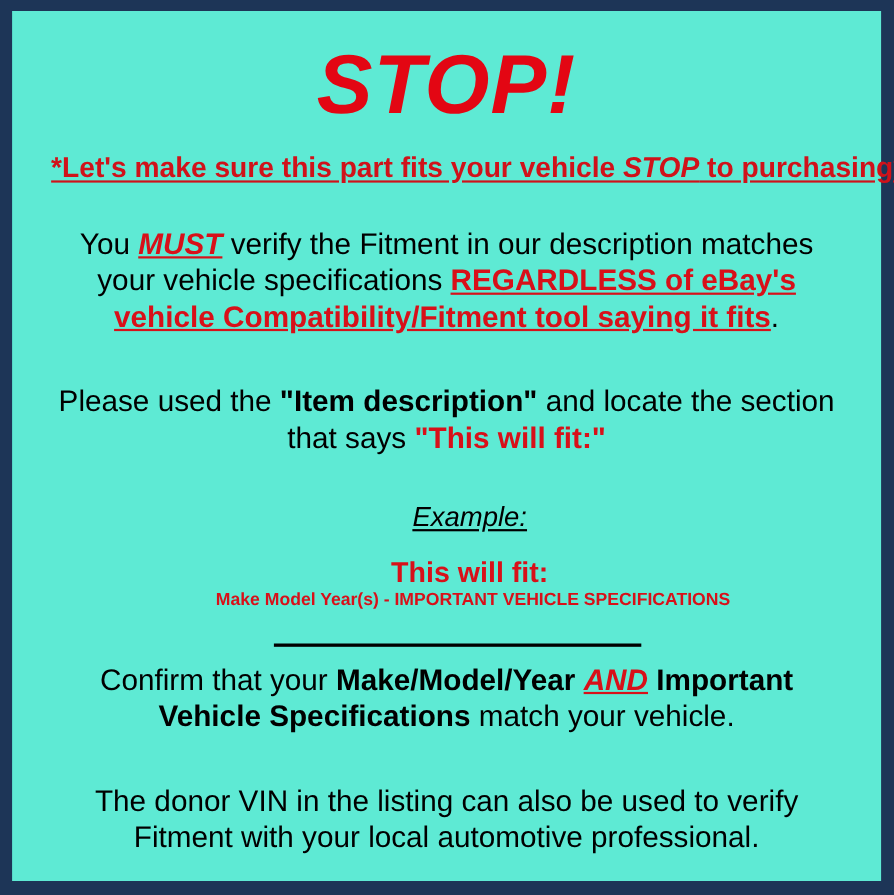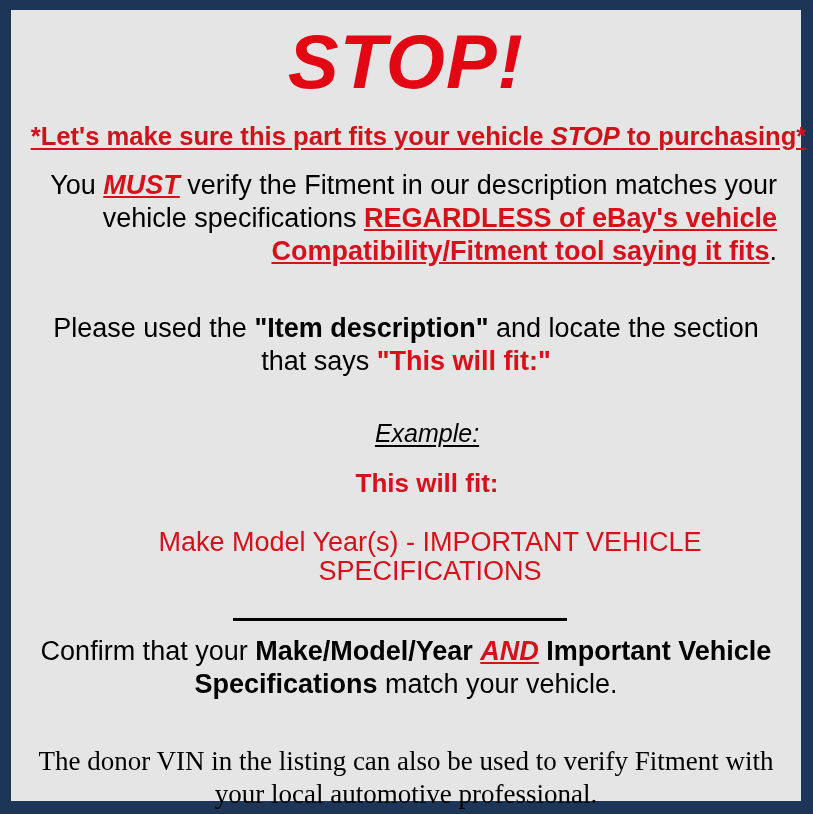--- a/index.html
+++ b/index.html
@@ -11,26 +11,26 @@
     width: 813px;
     height: 814px;
     font-family: "Liberation Sans", sans-serif;
     overflow: hidden;
   }
 
   .notice-frame {
     box-sizing: border-box;
     width: 813px;
     height: 814px;
-    background: #e5e5e5;
+    background: #5eead4;
     border-top: 10px solid #1d3557;
     border-left: 11px solid #1d3557;
     border-right: 12px solid #1d3557;
     border-bottom: 13px solid #1d3557;
-    padding: 0;
+    padding: 16px;
     position: relative;
   }
 
   .inner {
     box-sizing: border-box;
     width: 100%;
     height: 100%;
     padding: 0 14px;
     text-align: center;
     color: #000000;
@@ -65,21 +65,21 @@
 
   
   .para {
     font-size: 27px;
     line-height: 1.22;
     color: #000000;
     margin: 0;
     padding: 0 10px;
   }
 
-  .block-must { margin-top: 17px; text-align: right; }
+  .block-must { margin-top: 38px; }
   .block-please { margin-top: 44px; }
   .b   { font-weight: bold; }
 
   .emph-must {
     color: #d81019;
     font-weight: bold;
     font-style: italic;
     text-decoration: underline;
     text-underline-offset: 2px;
   }
@@ -109,23 +109,22 @@
     line-height: 1.1;
   }
   .example-fit {
     font-size: 26px;
     font-weight: bold;
     color: #d81019;
     line-height: 1.25;
     margin-top: 20px;
   }
   .example-spec {
-    margin-top: 28px;
-    font-size: 27px;
-    font-weight: normal;
+    font-size: 16px;
+    font-weight: bold;
     color: #d81019;
     letter-spacing: 0px;
     line-height: 1.1;
     padding-left: 6px;
   }
 
   
   .divider-wrap {
     margin-top: 25px;
     height: 14px;
@@ -135,21 +134,21 @@
     position: absolute;
     left: 208px;
     top: 6px;
     width: 334px;
     height: 3px;
     background: #000000;
   }
 
   
   .block-confirm { margin-top: 9px; }
-  .block-vin     { margin-top: 44px; font-family: Liberation Serif, serif; }
+  .block-vin     { margin-top: 44px; }
 </style>
 </head>
 <body>
 
 <div class="notice-frame">
   <div class="inner">
 
     <div class="stop-title">STOP!</div>
 
     <div class="subtitle"><span>*Let's make sure this part fits your vehicle </span><span class="ital">STOP</span><span> to purchasing*</span></div>

